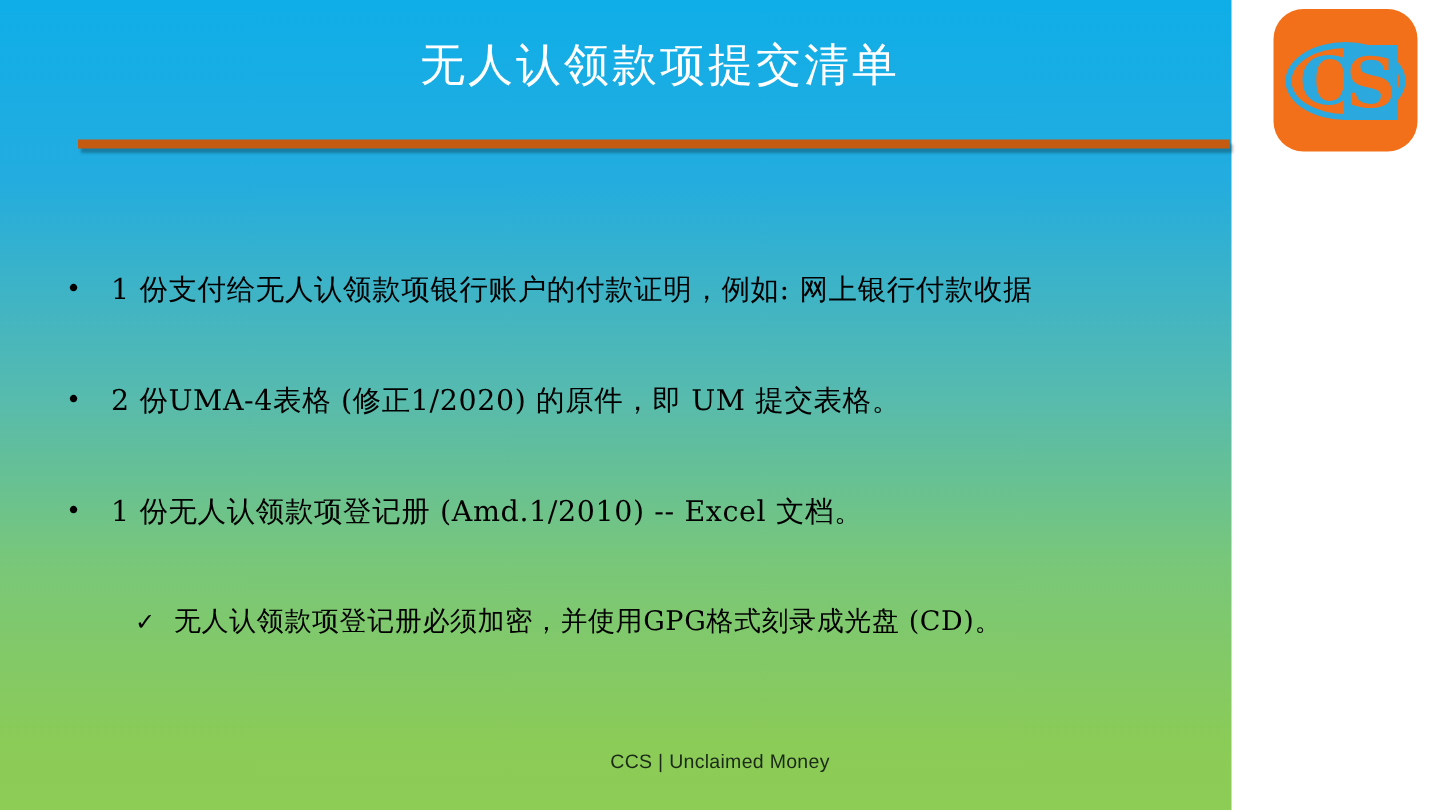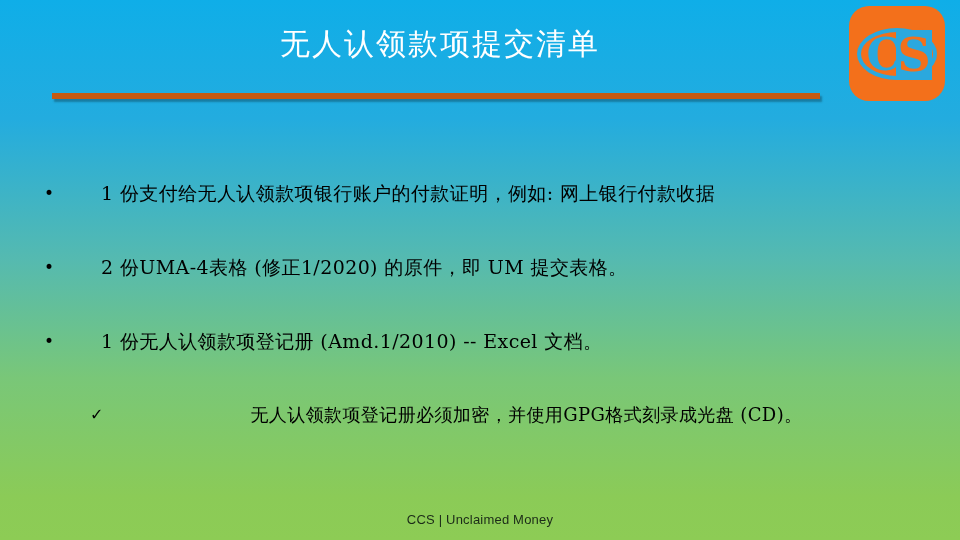--- a/index.html
+++ b/index.html
@@ -2,21 +2,21 @@
 <html><head>
 <meta charset="utf-8">
 <style>
   * { margin:0; padding:0; box-sizing:border-box; }
   html, body {
     width:960px; height:540px; overflow:hidden;
     font-family:"Liberation Serif", serif;
   }
   #slide {
     position:relative;
-    width:960px; height:540px;
+    width:821px; height:540px;
     background:linear-gradient(to bottom, #0FAEE8 0%, #23ACDF 22%, #55BAB0 48%, #79C778 70%, #8BCB57 92%, #8DCC55 100%);
   }
 
   
   #title {
     position:absolute;
     left:60px; top:26px; width:760px;
     text-align:center;
     color:#FFFFFF;
     font-family:"DejaVu Serif", serif;
@@ -119,34 +119,33 @@
     padding-left:4px;
   }
   .bullet-text {
     flex:1 1 auto;
     color:#000000;
     font-family:"DejaVu Serif", serif;
     font-size:19px;
     line-height:30px;
     letter-spacing:0.4px;
     white-space:nowrap;
-    margin-left:27px;
   }
   
   .sub-row { padding-left:46px; margin-top:8px; }
   .sub-row .marker {
     width:30px;
     font-size:16px;
   }
-  .sub-row .bullet-text { font-size:18px;text-align:center; }
+  .sub-row .bullet-text { font-size:18px; }
 
   
   #footer {
     position:absolute;
-    left:0; top:512px; width:960px;
+    left:0; top:500px; width:960px;
     text-align:center;
     color:#1B2A18;
     font-family:"Liberation Sans", sans-serif;
     font-size:13px;
     letter-spacing:0.2px;
   }
 </style>
 </head>
 <body>
 

